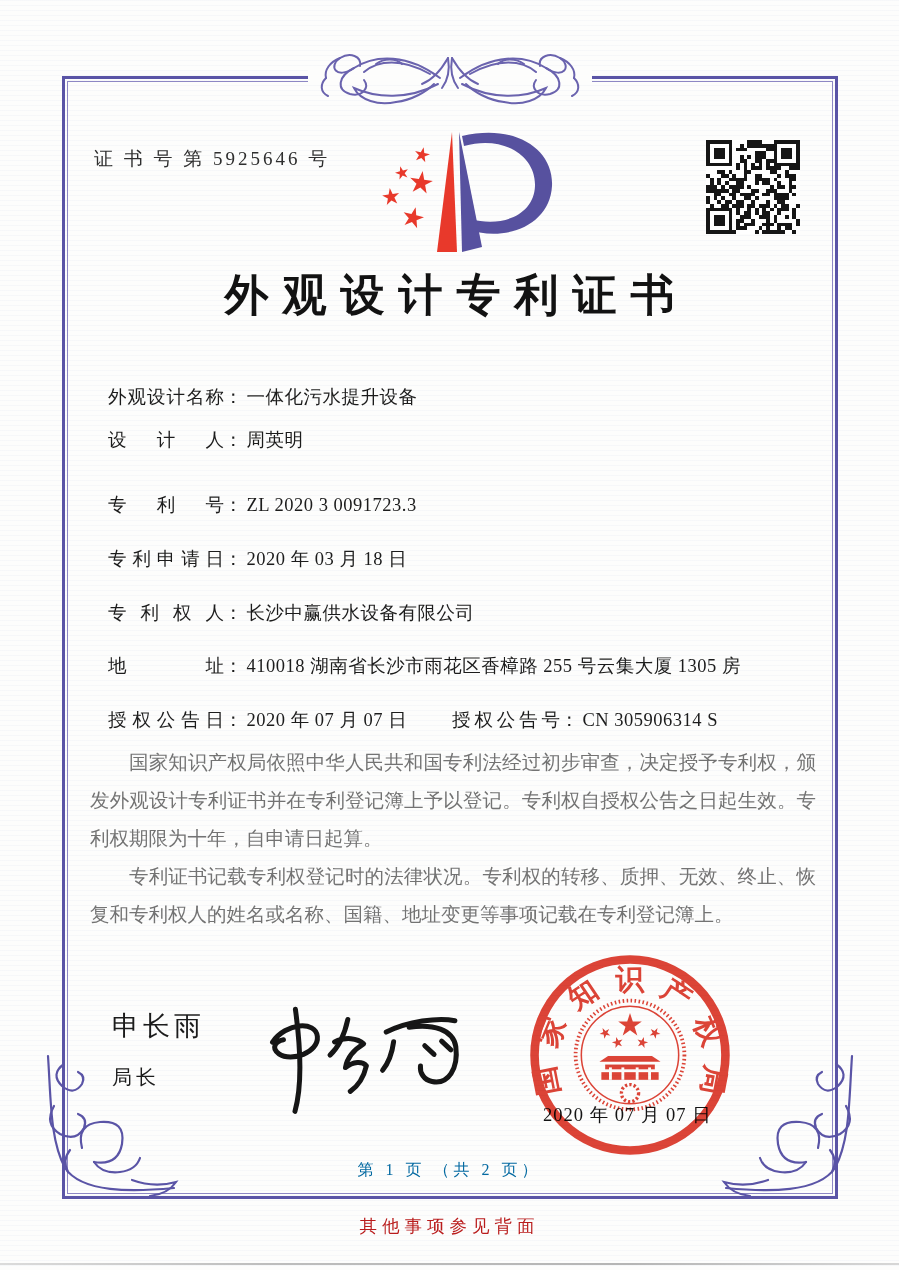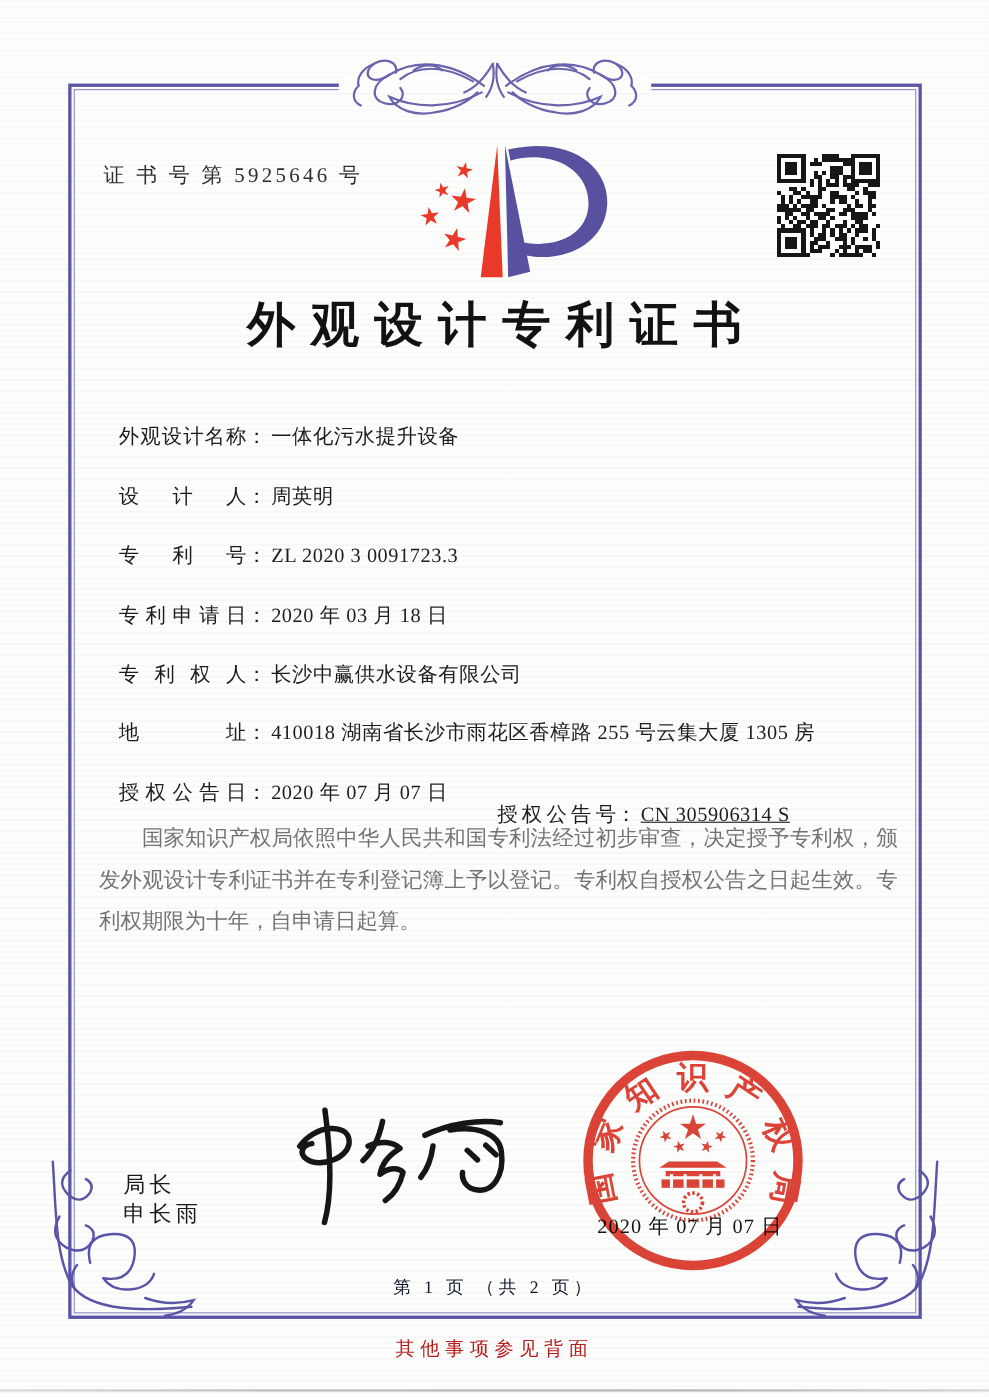--- a/index.html
+++ b/index.html
@@ -21,34 +21,34 @@
   .flourish.br{left:710px;top:1052px;transform:scaleX(-1);}
   .cert-no{position:absolute;left:94px;top:146px;font-size:19px;letter-spacing:3px;color:#2e2e2e;}
   .logo{position:absolute;left:358px;top:126px;width:200px;height:132px;}
   .qr{position:absolute;left:706px;top:140px;width:94px;height:94px;}
   .title{position:absolute;left:0;right:0;top:266px;text-align:center;
          font-size:44px;font-weight:bold;letter-spacing:14px;text-indent:14px;color:#121212;}
   .field-row{position:absolute;left:108px;white-space:nowrap;font-size:18.5px;color:#1c1c1c;}
   .field-row .lab{display:inline-block;width:116px;text-align:justify;text-align-last:justify;}
   .field-row .col{display:inline-block;}
   .field-row .val{margin-left:4px;letter-spacing:.5px;}
-  .r0{top:384px}.r1{top:438px}.r2{top:492px}.r3{top:546px}.r4{top:600px}.r5{top:653px}.r6{top:707px}
-  .gazette{left:452px;top:727px;text-decoration:underline;}
+  .r0{top:384px}.r1{top:427px}.r2{top:492px}.r3{top:546px}.r4{top:600px}.r5{top:653px}.r6{top:707px}
+  .gazette{left:452px;top:707px;}
   .gazette .lab{width:108px;}
   .body-text{position:absolute;left:90px;top:744px;width:726px;
              font-size:19.5px;line-height:38px;text-align:justify;color:#737373;}
   .body-text p{margin:0;text-indent:2em;}
   .director-role{position:absolute;left:112px;top:1028px;font-size:20px;letter-spacing:4px;margin-top:36px;}
-  .director-name{position:absolute;left:112px;top:1090px;font-size:20px;letter-spacing:4px;}
+  .director-name{position:absolute;left:112px;top:1008px;font-size:27px;letter-spacing:4px;}
   .signature{position:absolute;left:243px;top:993px;width:235px;height:122px;transform:rotate(-2deg);}
   .seal-date{position:absolute;left:543px;top:1102px;font-size:18.5px;letter-spacing:1px;color:#141414;}
   .seal{position:absolute;left:525px;top:950px;width:210px;height:210px;mix-blend-mode:multiply;opacity:.93;}
   .seal-ch{font-size:30px;font-weight:bold;fill:#dc3527;text-anchor:middle;
            font-family:"Liberation Serif","DejaVu Serif",serif;}
-  .page-no{position:absolute;left:0;right:0;top:1160px;text-align:center;font-size:16px;letter-spacing:4px;color:#0f172a;}
+  .page-no{position:absolute;left:0;right:0;top:1160px;text-align:center;font-size:16px;letter-spacing:4px;color:#0369a1;}
   .back-note{position:absolute;left:0;right:0;top:1214px;text-align:center;font-size:17.5px;letter-spacing:5px;color:#b91c1c;}
   .scan-edge{position:absolute;left:0;right:0;top:1263px;height:2px;
              background:linear-gradient(90deg,#c9c9c9,#9a9a9a 30%,#8e8e8e 70%,#c2c2c2);opacity:.65;}
   svg{display:block;}
 </style>
 </head>
 <body>
 
 <div class="page">
 
@@ -467,20 +467,21 @@
   </div>
   <div class="field-row r6">
     <span class="lab">授权公告日</span><span class="col">：</span><span class="val">2020 年 07 月 07 日</span>
   </div>
   <div class="field-row gazette">
     <span class="lab">授权公告号</span><span class="col">：</span><span class="val">CN 305906314 S</span>
   </div>
 
   <div class="body-text">
     <p>国家知识产权局依照中华人民共和国专利法经过初步审查，决定授予专利权，颁发外观设计专利证书并在专利登记簿上予以登记。专利权自授权公告之日起生效。专利权期限为十年，自申请日起算。</p>
+    <p>专利证书记载专利权登记时的法律状况。专利权的转移、质押、无效、终止、恢复和专利权人的姓名或名称、国籍、地址变更等事项记载在专利登记簿上。</p>
   </div>
 
   <div class="director-role">局长</div>
   <div class="director-name">申长雨</div>
 
   <svg class="signature" viewBox="0 0 235 122">
     <g fill="none" stroke="#161616" stroke-width="5" stroke-linecap="round" stroke-linejoin="round">
       <path d="M30,46 C44,27 74,26 75,42 C76,58 48,67 36,58 C28,52 33,45 41,44"></path>
       <path d="M54,14 C57,44 59,88 50,116"></path>
       <path d="M106,26 C102,42 95,54 87,61"></path>

